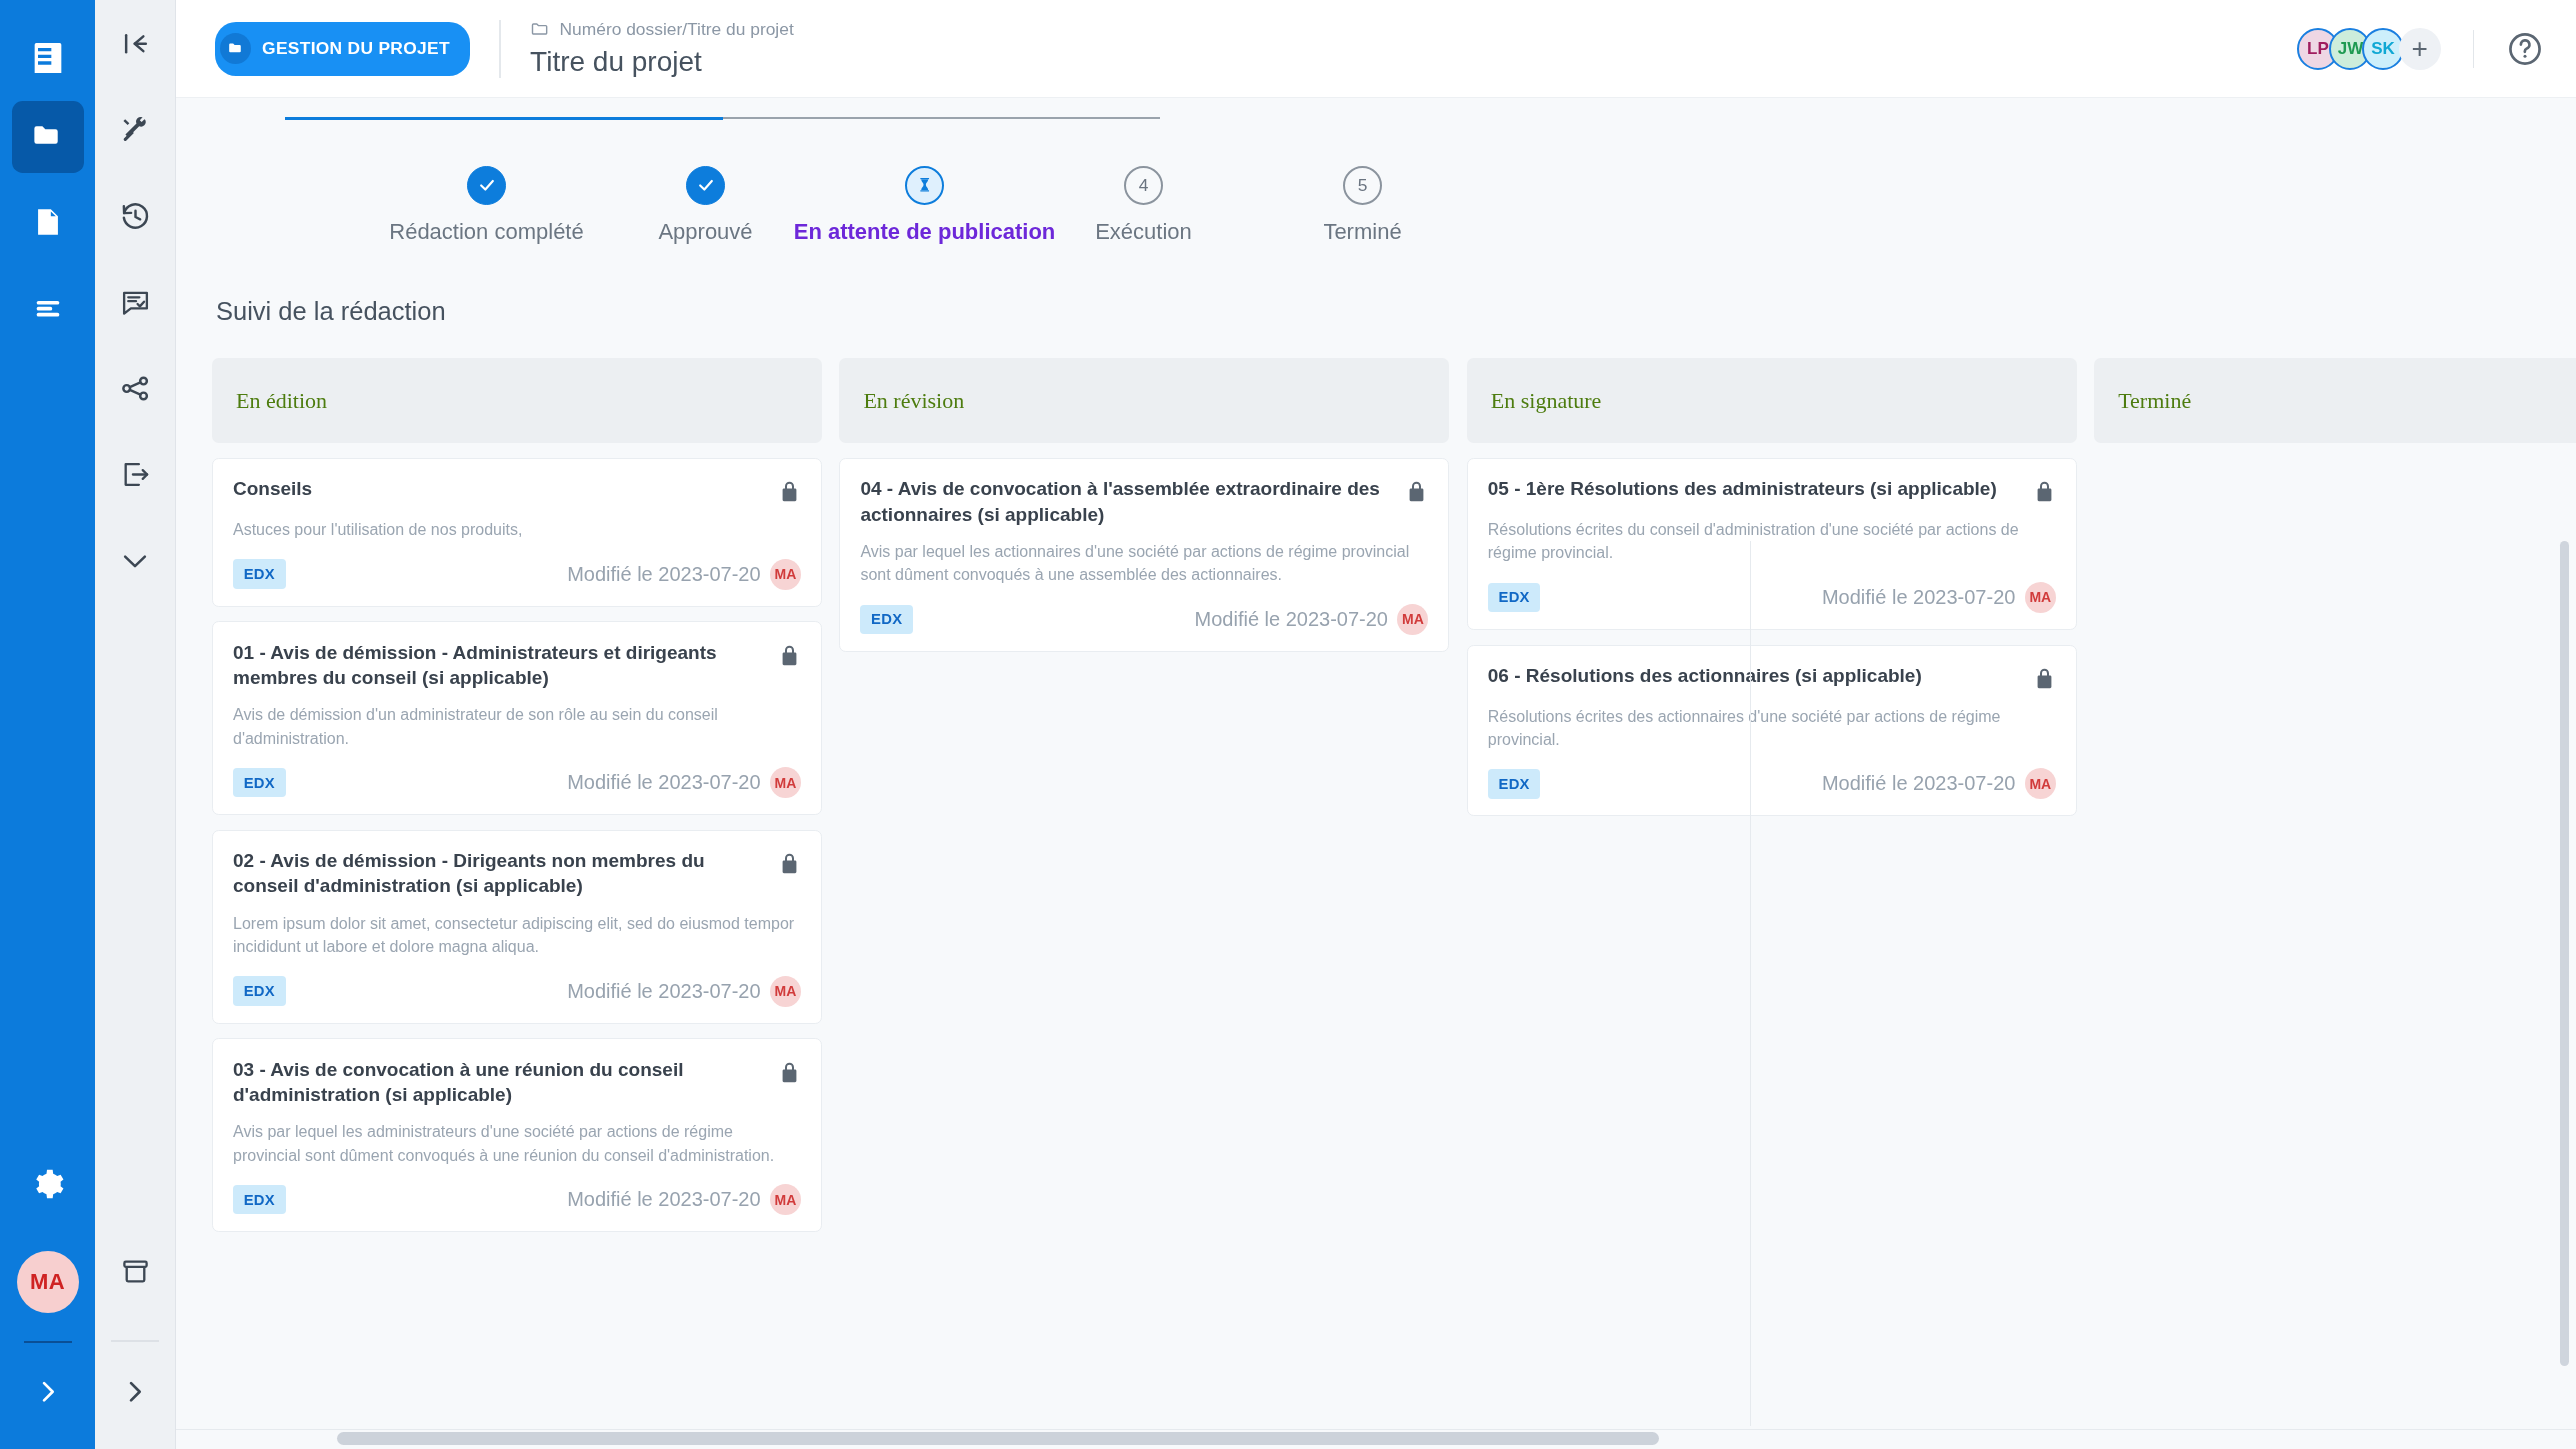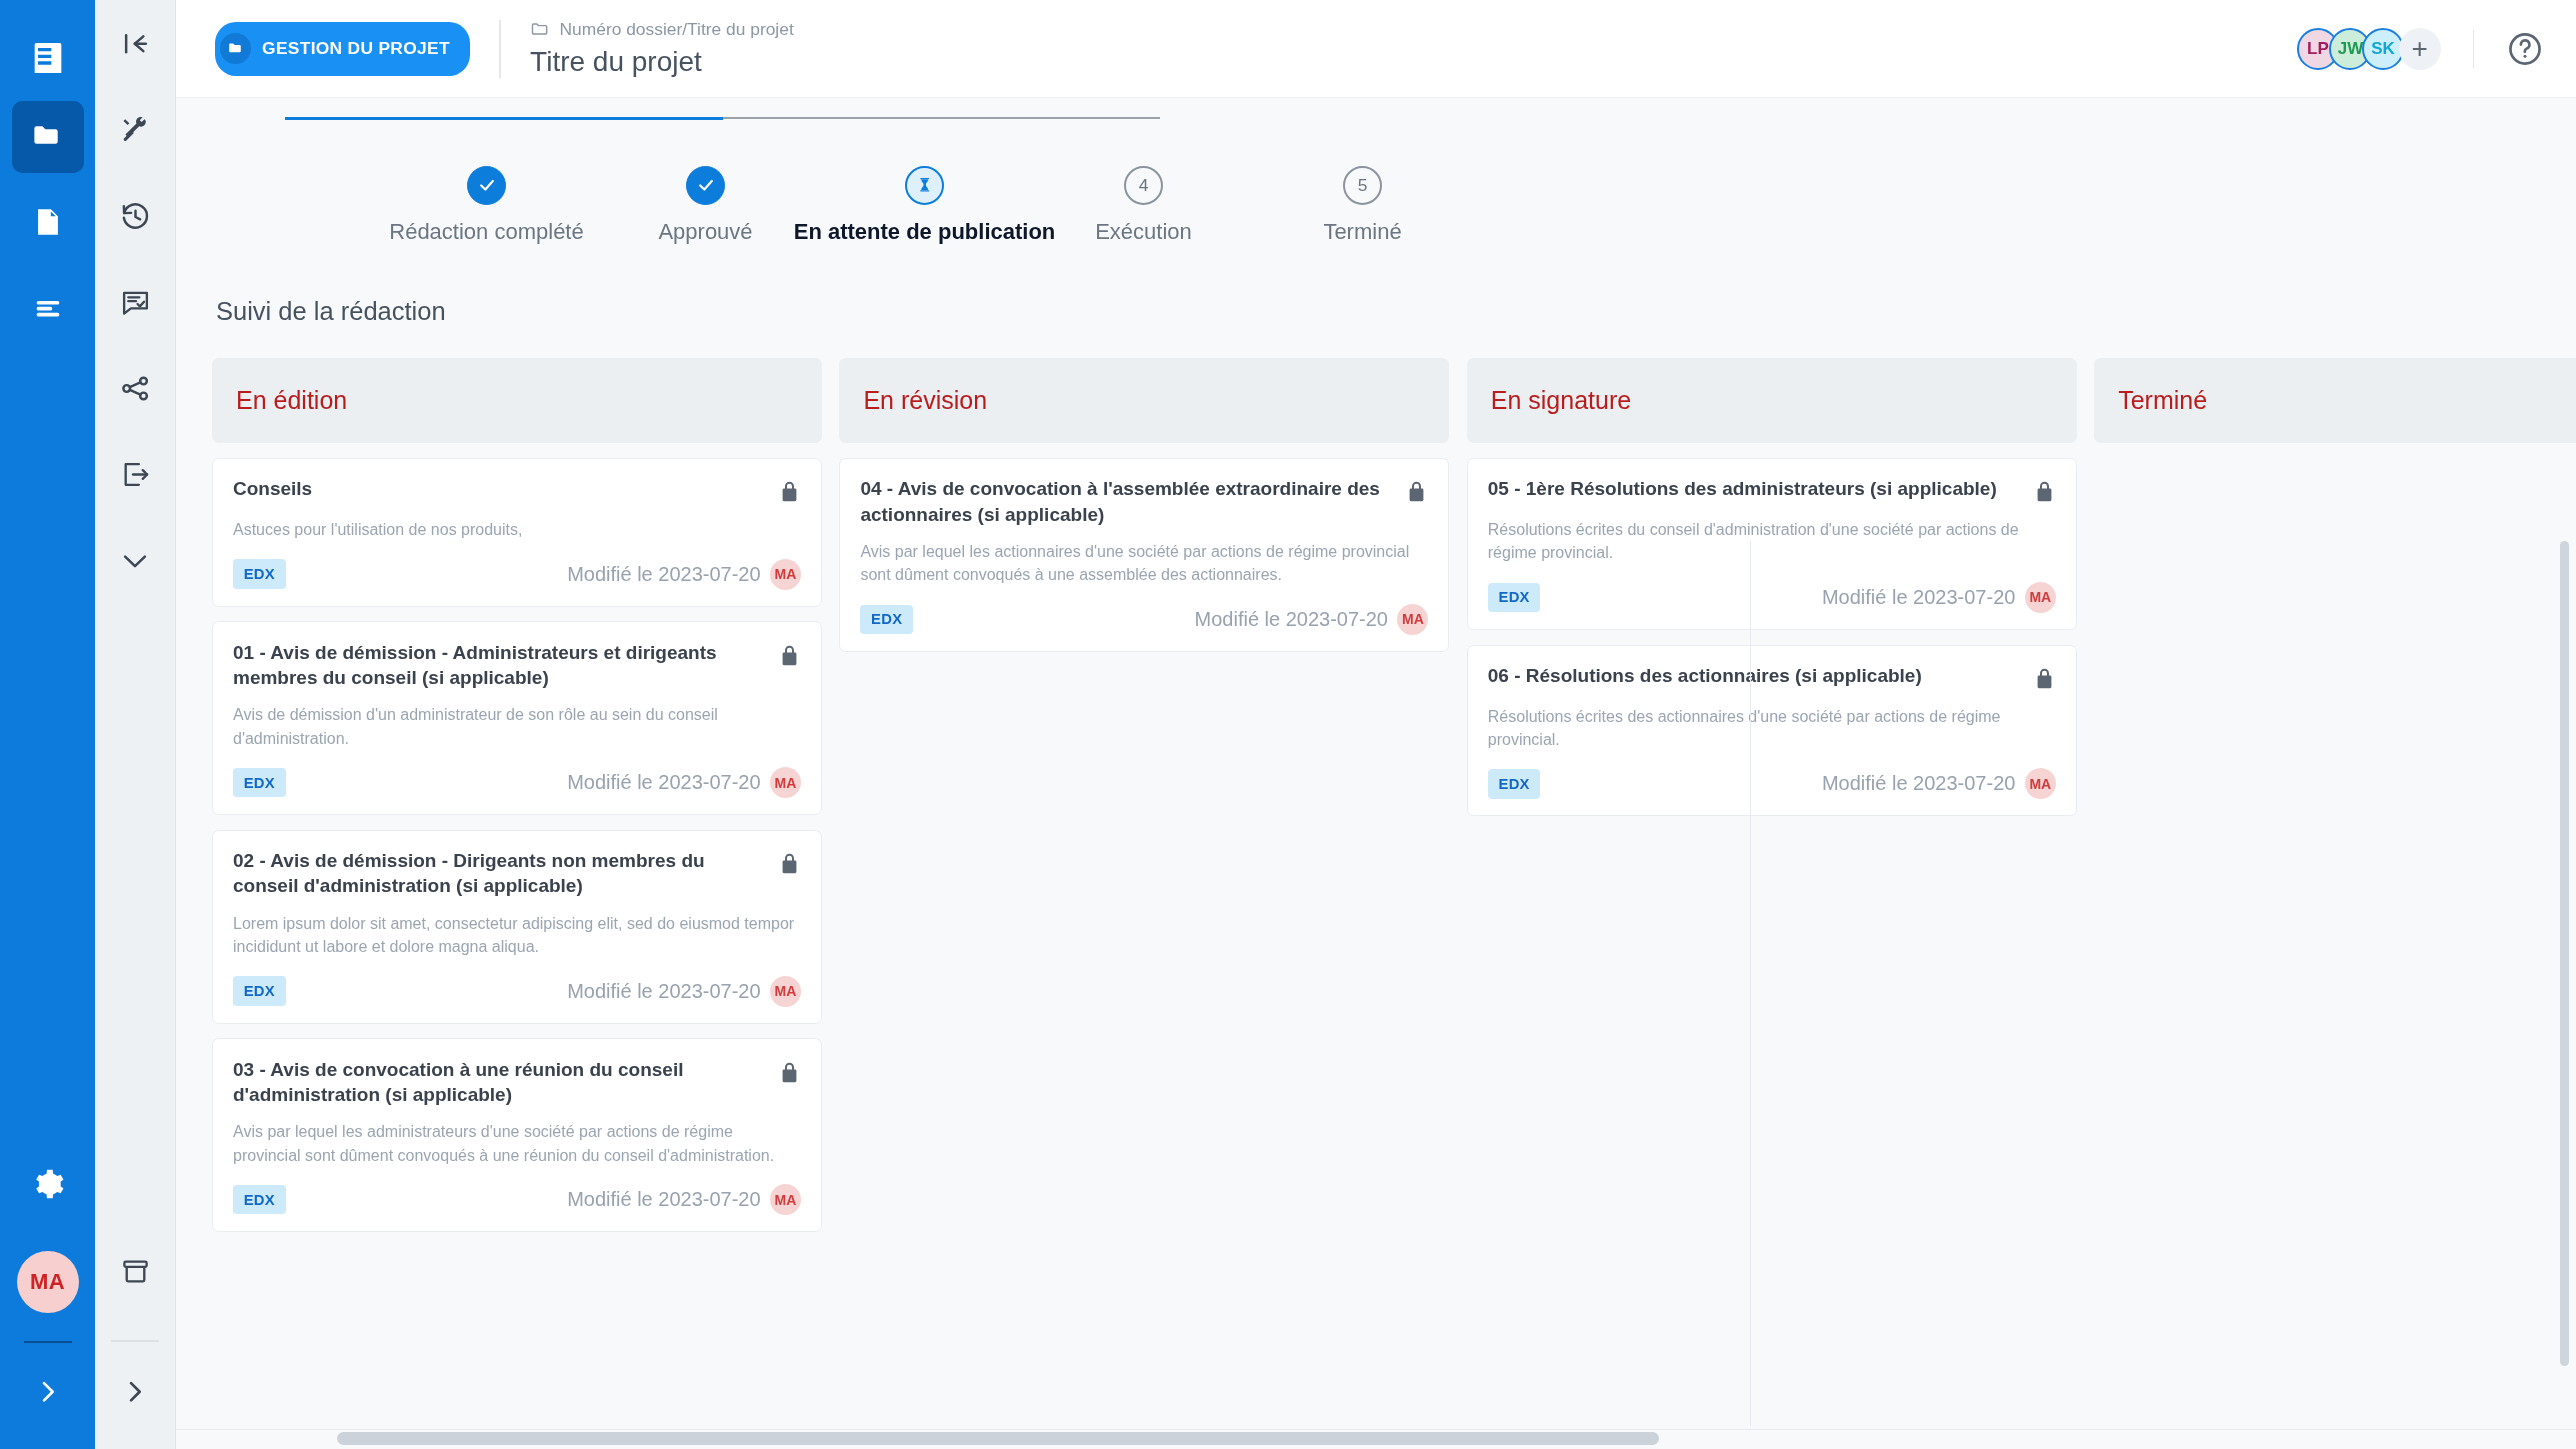--- a/index.html
+++ b/index.html
@@ -122,33 +122,33 @@
   .step { width: 219px; display:flex; flex-direction:column; align-items:center; position:relative; }
   .step .bubble {
     width: 39px; height:39px; border-radius:50%;
     display:flex; align-items:center; justify-content:center;
     font-size: 17.4px; z-index:3; position:relative; background:#f7f9fb;
   }
   .step .bubble.done { background:#0d7ddc; color:#fff; border:1.3px solid #0d7ddc;}
   .step .bubble.current { background:#dff0fd; border:2.7px solid #0d7ddc; color:#0d7ddc; }
   .step .bubble.todo { background:#f7f9fb; border:2px solid #8b949e; color:#6a7480; }
   .step .lbl { margin-top: 14.8px; font-size: 22px; color:#6b7682; white-space:nowrap; }
-  .step .lbl.cur { color:#0f172a; font-weight:700; }
+  .step .lbl.cur { color:#6d28d9; font-weight:700; }
   .connector { position:absolute; top:19px; height:2.7px; z-index:1; }
   .connector.blue { background:#0d7ddc; }
   .connector.grey { background:#9aa3ac; height:2px; }
 
   
   .kan-title { font-size: 25.5px; color:#46525f; padding: 52px 0 0 40px; font-weight:400; }
   .board { display:flex; gap: 17.4px; padding: 32px 0 0 36px; }
   .col { width: 610px; min-width:610px; }
   .col-head {
     background:#eceff2; border-radius: 6.7px; height: 85px;
     display:flex; align-items:center; padding: 0 24px;
-    font-size: 25px; color:#b91c1c;
+    font-size: 22px; color:#4d7c0f;font-family:Liberation Serif, serif;
   }
   .col-body { padding-top: 14.8px; display:flex; flex-direction:column; gap: 14.8px; }
   .card {
     background:#fff; border:0.7px solid #e9edf1; border-radius: 6.7px;
     padding: 17.4px 20px 16px 20px; cursor:pointer;
   }
   .card-top { display:flex; align-items:flex-start; gap: 10.7px; }
   .card-title { font-size: 19px; line-height: 1.32; color:#39424d; font-weight:700; flex:1 1 auto; }
   .lock { width:23px; height:25.5px; flex:0 0 23px; margin-top:2.7px; }
   .card-desc { font-size: 16px; line-height:1.45; color:#9aa5b1; margin-top: 13.4px; }

